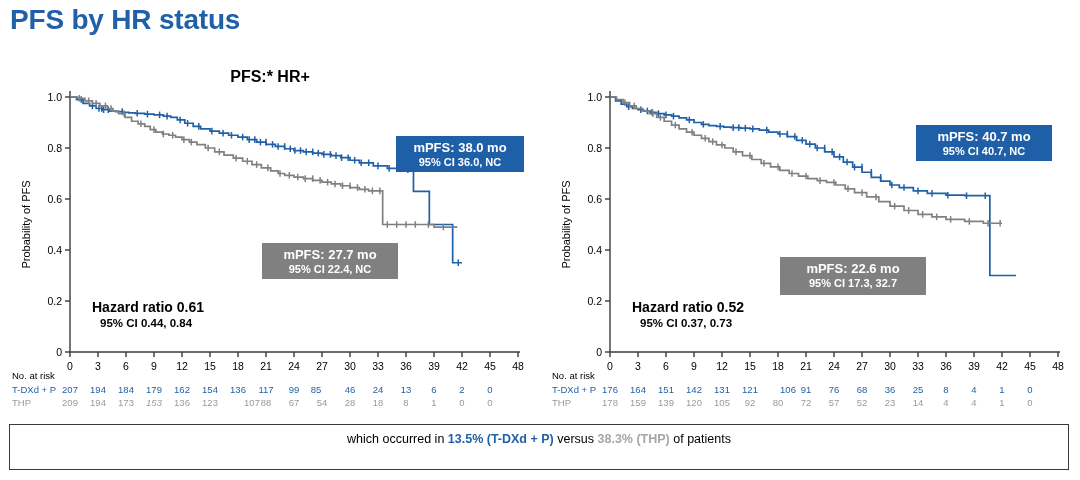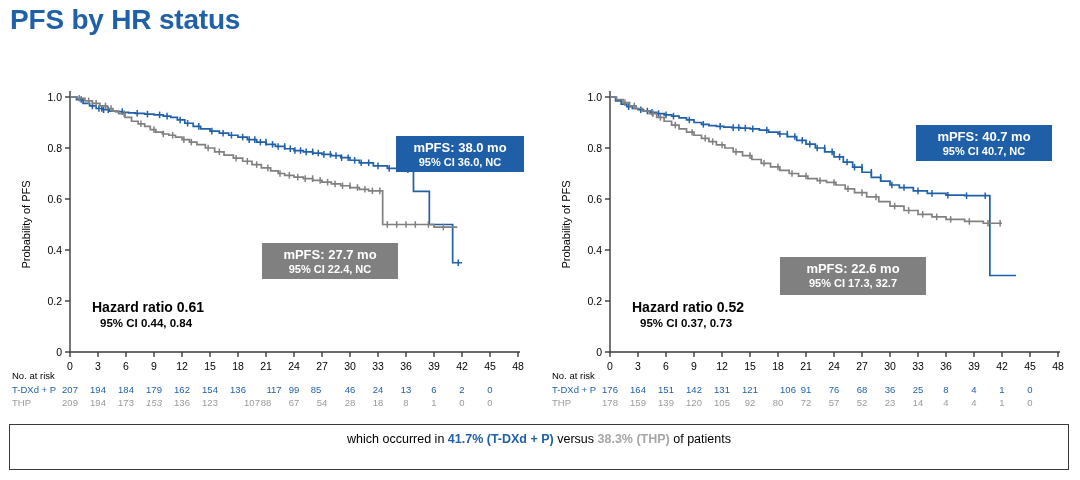--- a/index.html
+++ b/index.html
@@ -109,20 +109,21 @@
   }
   .fn-blue { color: #1F60A8; font-weight: bold; }
   .fn-gray { color: #a6a6a6; font-weight: bold; }
 </style>
 </head>
 <body>
 
 <div id="slide-title">PFS by HR status</div>
 
 <div class="panel" id="panel-left">
+  <div class="panel-title">PFS:* HR+</div>
   <svg class="plot-svg" id="svg-left" width="540" height="310">
       <line x1="70" y1="31" x2="70" y2="292" stroke="#3a3a3a" stroke-width="1.4"></line>
       <line x1="70" y1="292" x2="520" y2="292" stroke="#3a3a3a" stroke-width="1.4"></line>
       <line x1="65" y1="292" x2="70" y2="292" stroke="#3a3a3a" stroke-width="1.4"></line>
       <text x="62" y="295.6" text-anchor="end" font-size="10.5" font-family="&quot;Liberation Sans&quot;, sans-serif" fill="#000">0</text>
       <line x1="65" y1="241" x2="70" y2="241" stroke="#3a3a3a" stroke-width="1.4"></line>
       <text x="62" y="244.6" text-anchor="end" font-size="10.5" font-family="&quot;Liberation Sans&quot;, sans-serif" fill="#000">0.2</text>
       <line x1="65" y1="190" x2="70" y2="190" stroke="#3a3a3a" stroke-width="1.4"></line>
       <text x="62" y="193.6" text-anchor="end" font-size="10.5" font-family="&quot;Liberation Sans&quot;, sans-serif" fill="#000">0.4</text>
       <line x1="65" y1="139" x2="70" y2="139" stroke="#3a3a3a" stroke-width="1.4"></line>
@@ -268,21 +269,21 @@
     <div class="risk-head">No. at risk</div>
   <div class="risk-row" style="top: 14px;">
         <div class="rowlabel row-tdxd">T-DXd + P</div>
         <div class="cell row-tdxd" style="left: 70px;">207</div>
         <div class="cell row-tdxd" style="left: 98px;">194</div>
         <div class="cell row-tdxd" style="left: 126px;">184</div>
         <div class="cell row-tdxd" style="left: 154px;">179</div>
         <div class="cell row-tdxd" style="left: 182px;">162</div>
         <div class="cell row-tdxd" style="left: 210px;">154</div>
         <div class="cell row-tdxd" style="left: 238px;">136</div>
-        <div class="cell row-tdxd" style="left: 274px;">117</div>
+        <div class="cell row-tdxd" style="left: 266px;">117</div>
         <div class="cell row-tdxd" style="left: 294px;">99</div>
         <div class="cell row-tdxd" style="left: 316px;">85</div>
         <div class="cell row-tdxd" style="left: 350px;">46</div>
         <div class="cell row-tdxd" style="left: 378px;">24</div>
         <div class="cell row-tdxd" style="left: 406px;">13</div>
         <div class="cell row-tdxd" style="left: 434px;">6</div>
         <div class="cell row-tdxd" style="left: 462px;">2</div>
         <div class="cell row-tdxd" style="left: 490px;">0</div>
       </div>
       <div class="risk-row" style="top: 27px;">
@@ -476,15 +477,15 @@
         <div class="cell row-thp" style="left: 406px;">4</div>
         <div class="cell row-thp" style="left: 434px;">4</div>
         <div class="cell row-thp" style="left: 462px;">1</div>
         <div class="cell row-thp" style="left: 490px;">0</div>
       </div>
     </div>
 </div>
 
 <div id="footnote-box">
   <div id="footnote-inner">
-    <div><span>which occurred in </span><span class="fn-blue">41.7% (T-DXd + P)</span><span> versus </span><span class="fn-gray">38.3% (THP)</span><span> of patients</span></div>
+    <div><span>which occurred in </span><span class="fn-blue">13.5% (T-DXd + P)</span><span> versus </span><span class="fn-gray">38.3% (THP)</span><span> of patients</span></div>
   </div>
 </div>
 
 </body></html>

